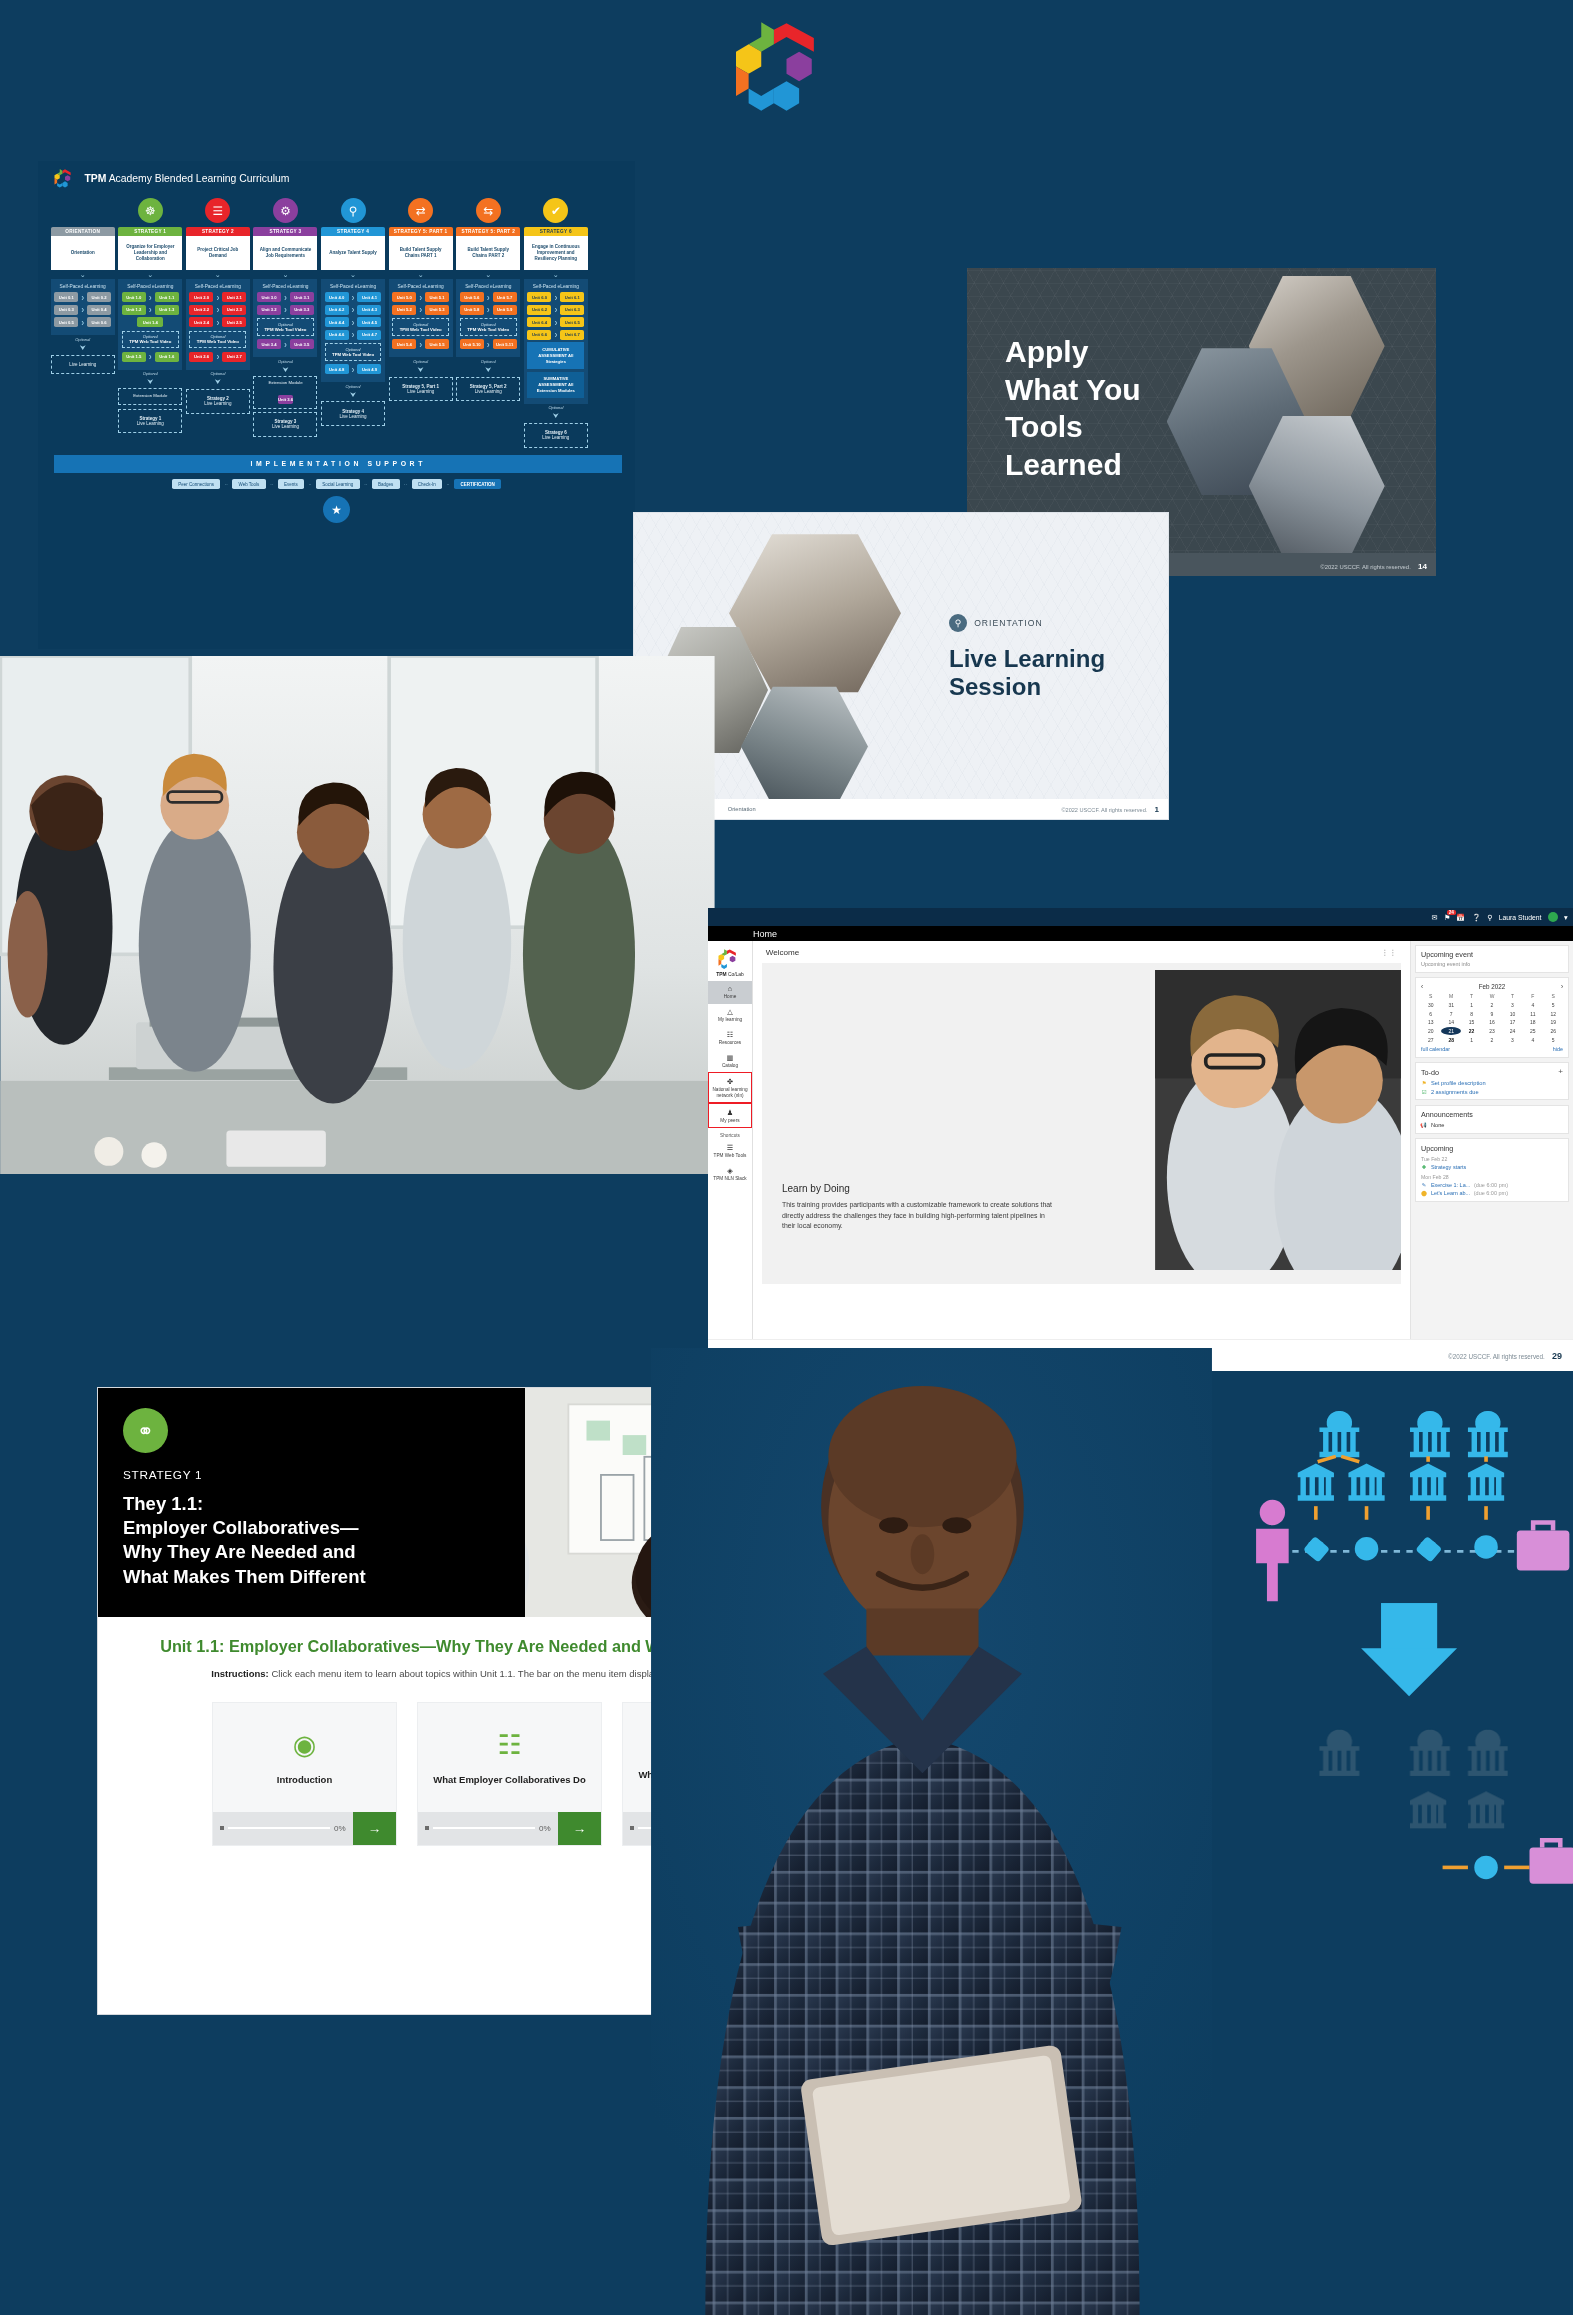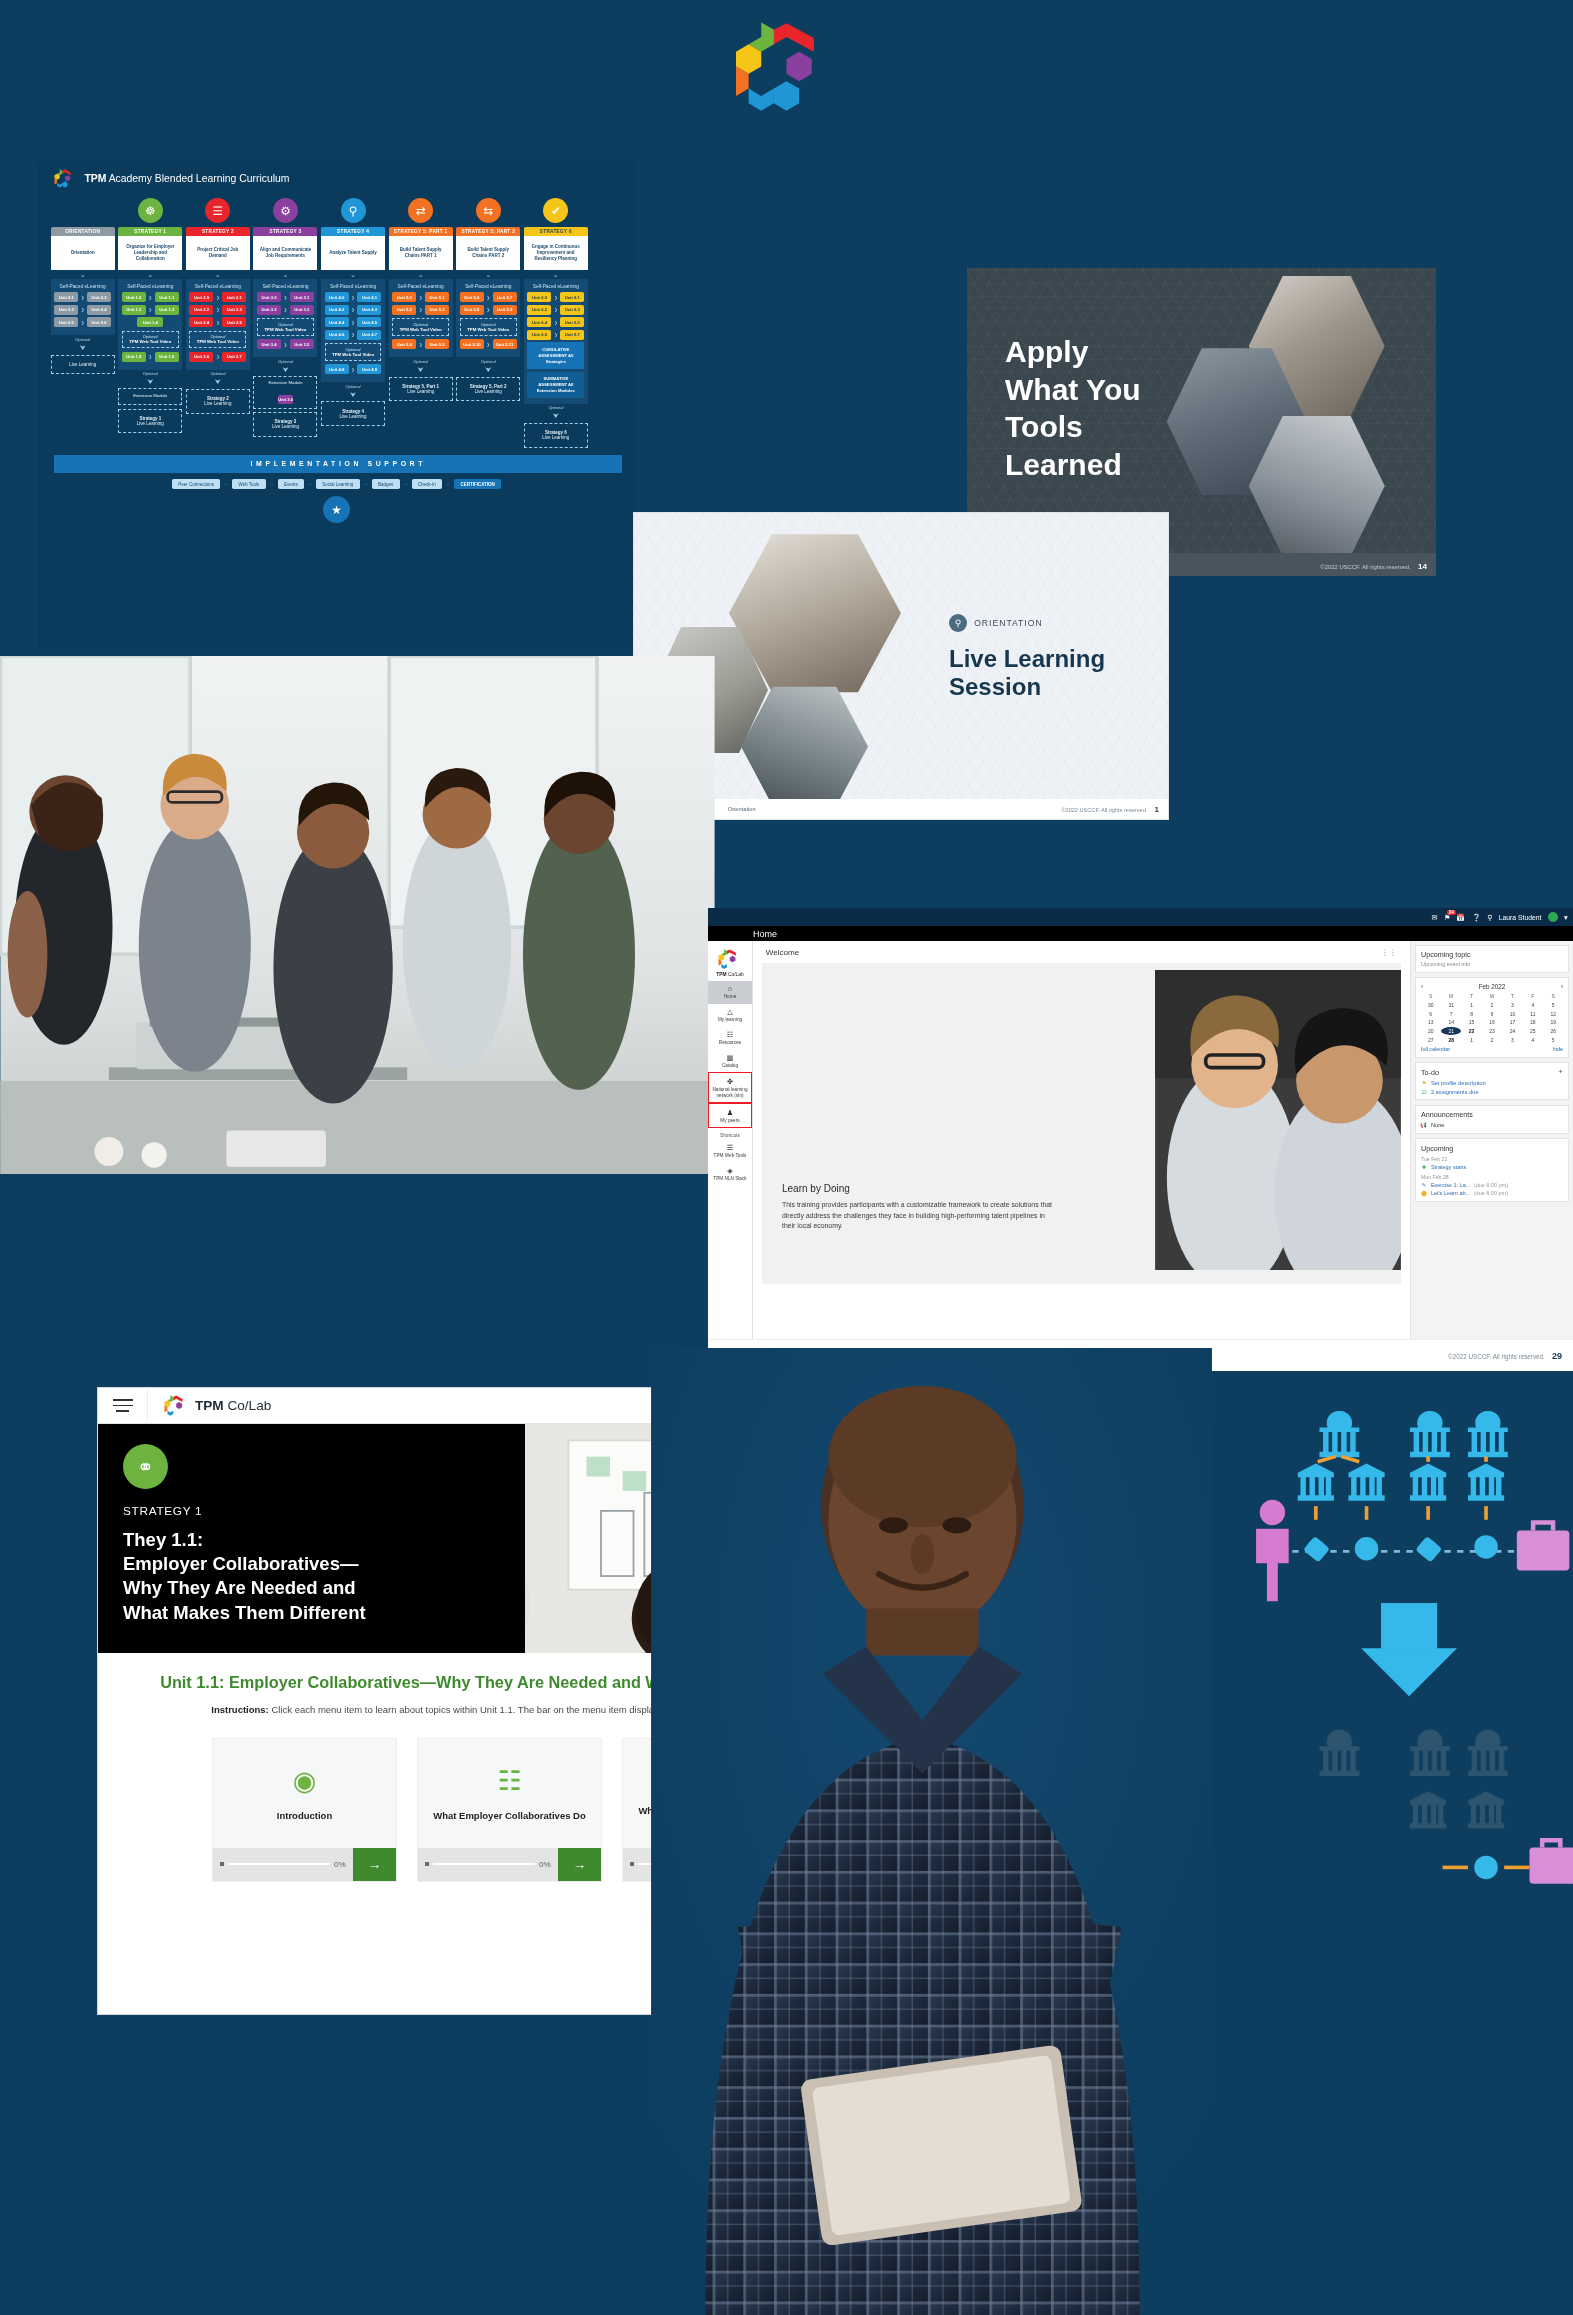--- a/index.html
+++ b/index.html
@@ -743,21 +743,21 @@
           </svg>
         </div>
         <div class="lbd">
           <h3>Learn by Doing</h3>
           <p>This training provides participants with a customizable framework to create solutions that directly address the challenges they face in building high-performing talent pipelines in their local economy.</p>
         </div>
       </div>
     </div>
     <div class="lms-right">
       <div class="rw">
-        <h4>Upcoming topic</h4>
+        <h4>Upcoming event</h4>
         <div class="sub">Upcoming event info</div>
       </div>
       <div class="rw">
         <div class="cal-top">
           <span>‹</span>
           <span>Feb 2022</span>
           <span>›</span>
         </div>
         <div class="cal-grid" id="cal-grid">
             <div class="hdr">S</div>
@@ -956,42 +956,20 @@
         <path d="M284 524 H312"></path>
       </g>
     <g fill="#d88fd8">
       <rect x="312" y="502" width="50" height="40" rx="4"></rect>
       <path d="M326 502 v-8 h20 v8" fill="none" stroke="#d88fd8" stroke-width="5"></path>
     </g>
   </svg>
 </div>
 
 <div class="colab">
-  <div class="colab-top">
-    <div class="hamb">
-        <i></i>
-        <i></i>
-        <i></i>
-      </div>
-    <div class="colab-logo">
-      <div class="mini-hex">
-        <svg viewBox="0 0 100 96" width="24.4" height="23.5">
-          <polygon points="50,6 76,20 76,33 50,19 38,26 38,12" fill="#e8252a"></polygon>
-          <polygon points="38,12 38,26 26,33 14,26 26,19 26,5" fill="#6db33f"></polygon>
-          <polygon points="14,26 26,33 26,47 14,54 2,47 2,33" fill="#f5c518"></polygon>
-          <polygon points="2,47 14,54 14,68 2,75 2,61" fill="#f37121"></polygon>
-          <polygon points="14,68 26,75 38,68 38,82 26,89 14,82" fill="#2196d6"></polygon>
-          <polygon points="62,33 74,40 74,54 62,61 50,54 50,40" fill="#8b3f9e"></polygon>
-        </svg>
-      </div>
-      <div class="n">
-        <b>TPM</b><span> Co/Lab</span>
-      </div>
-    </div>
-  </div>
   <div class="colab-hero">
     <svg width="825" height="229" viewBox="0 0 912 253" style="position:absolute;left:0;top:0">
       <rect width="912" height="253" fill="#ebece8"></rect>
       <rect x="470" y="0" width="442" height="253" fill="#e6e7e3"></rect>
       <rect x="520" y="18" width="230" height="165" fill="#fbfbf9" stroke="#d8d9d5" stroke-width="2"></rect>
       <g fill="#bfe0c8">
           <rect x="540" y="36" width="26" height="22"></rect>
           <rect x="580" y="52" width="26" height="22"></rect>
           <rect x="620" y="34" width="26" height="22"></rect>
           <rect x="700" y="44" width="26" height="22"></rect>

